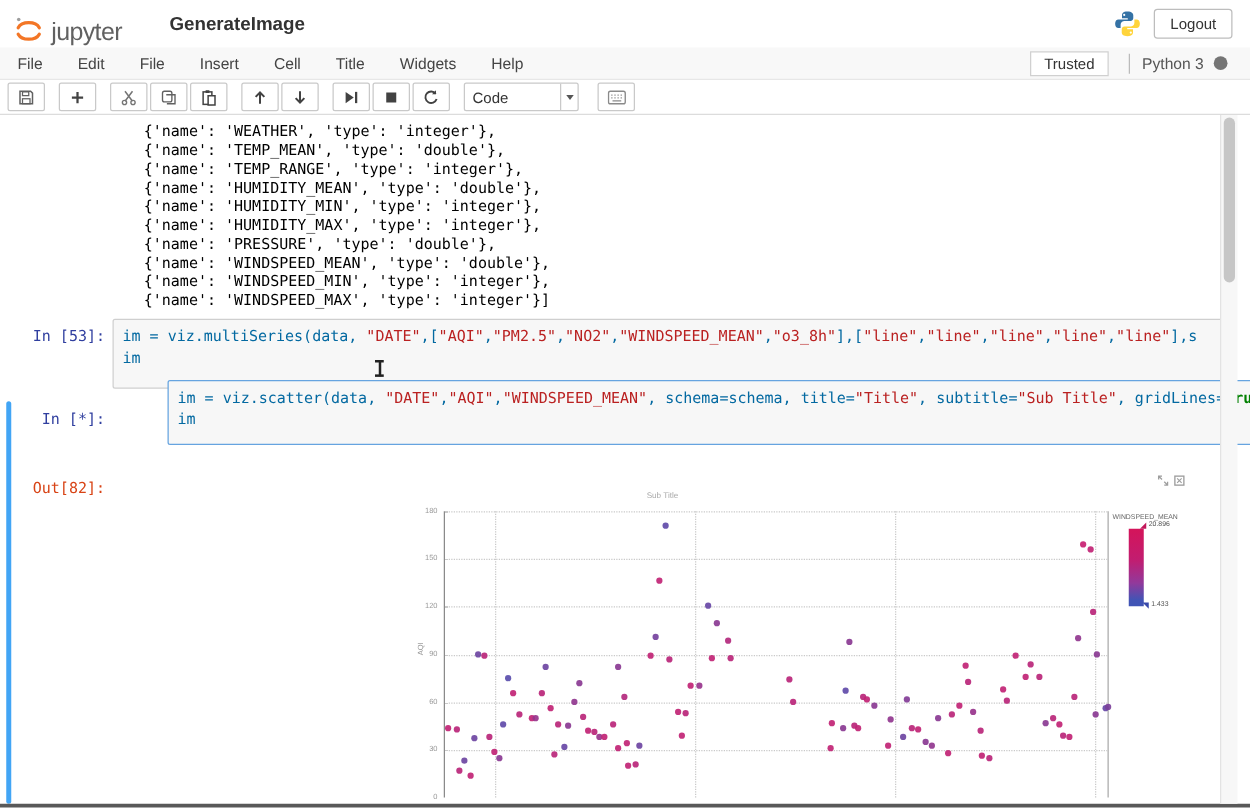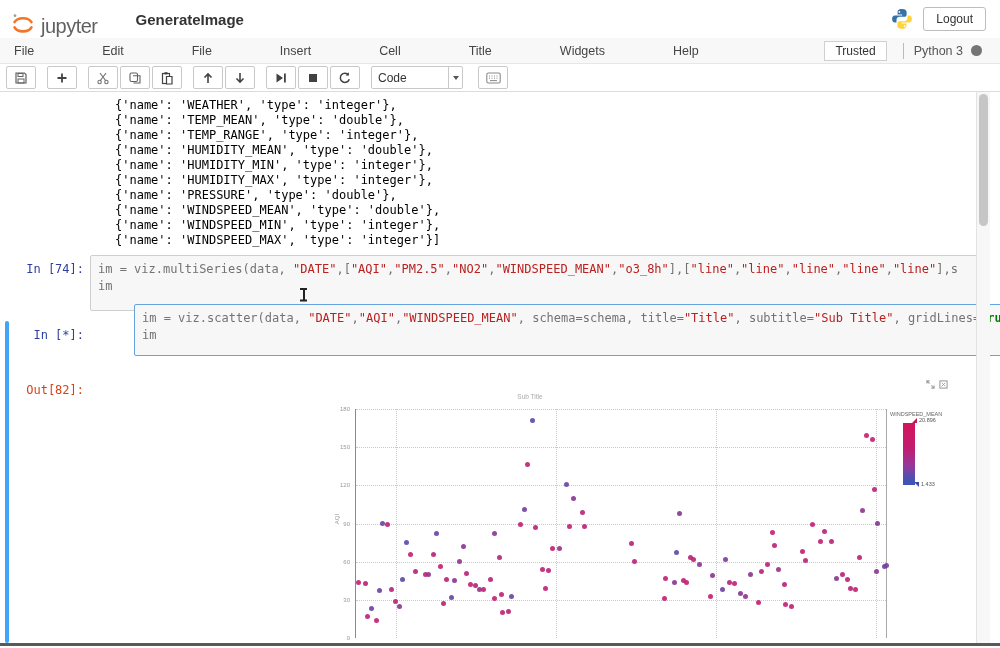--- a/index.html
+++ b/index.html
@@ -9,21 +9,21 @@
   
   .header { position:absolute; left:0; top:0; width:1000px; height:38px; background:#fff; display:flex; align-items:center; }
   .logo { display:flex; align-items:flex-end; margin-left:10px; cursor:pointer;margin-top:12px; }
   .wordmark { font-size:20px; color:#616161; margin-left:5px; letter-spacing:-0.5px; }
   .nbtitle { font-size:15px; font-weight:bold; color:#333; margin-left:38px; cursor:pointer; }
   .checkpoint { font-size:11px; color:#333; margin-left:10px; }
   .header-right { margin-left:auto; display:flex; align-items:center; margin-right:14px; }
   .logout-btn { font-size:12px; color:#333; background:#fff; border:1px solid #bdbdbd; border-radius:3px; padding:4px 12px; margin-left:10px; cursor:pointer; }
 
   
-  .menubar { position:absolute; left:0; top:38px; width:1000px; height:26px; background:#f8f8f8; border-bottom:1px solid #e7e7e7; display:flex; align-items:center; font-size:12.5px; color:#444;gap:40px; }
+  .menubar { position:absolute; left:0; top:38px; width:1000px; height:26px; background:#f8f8f8; border-bottom:1px solid #e7e7e7; display:flex; align-items:center; font-size:12.5px; color:#444; }
   .menu-item { padding:4px 14px; cursor:pointer; }
   .menubar-right { margin-left:auto; display:flex; align-items:center; margin-right:18px; }
   .trusted { font-size:12px; color:#333; background:#fff; border:1px solid #d0d0d0; padding:2px 10px; cursor:pointer; }
   .kernel-sep { width:1px; height:16px; background:#bbb; margin:0 10px 0 16px; }
   .kernel-name { font-size:12.5px; color:#555; }
   .kernel-ind { width:11px; height:11px; border-radius:50%; background:#757575; margin-left:8px; }
 
   
   .toolbar { position:absolute; left:0; top:64px; width:1000px; height:28px; background:#fff; border-bottom:1px solid #dcdcdc; display:flex; align-items:center; padding-left:6px; }
   .tb-group { display:flex; margin-right:9px; }
@@ -33,21 +33,21 @@
   .cell-type .arrow-box { position:absolute; right:0; top:0; width:14px; height:100%; border-left:1px solid #c9c9c9; display:flex; align-items:center; justify-content:center; }
   .caret-down { width:0; height:0; border-left:3.5px solid transparent; border-right:3.5px solid transparent; border-top:4.5px solid #555; }
 
   
   .nb { position:absolute; left:0; top:92px; width:1000px; height:556px; background:#fff; }
   .out-pre { position:absolute; left:115px; top:6px; font-family:"DejaVu Sans Mono", monospace; font-size:12px; line-height:15px; color:#000; white-space:pre; }
   .prompt-in { position:absolute; left:0; width:84px; text-align:right; font-family:"DejaVu Sans Mono", monospace; font-size:12px; color:#303f9f; }
   .prompt-out { position:absolute; left:0; width:84px; text-align:right; font-family:"DejaVu Sans Mono", monospace; font-size:12px; color:#d84315; }
   .code-box { position:absolute; left:90px; width:898px; background:#f7f7f7; border:1px solid #cfcfcf; border-radius:2px; padding:5px 7px; font-family:"DejaVu Sans Mono", monospace; font-size:12px; line-height:17px; white-space:nowrap; overflow:hidden; cursor:text; }
   .code-box.selected { border:1px solid #66a4e0; }
-  .tok-code { color:#737373; }
+  .tok-code { color:#0369a1; }
   .tok-str { color:#ba2121; }
   .tok-kw { color:#008000; font-weight:bold; }
   .sel-bar { position:absolute; left:5px; width:4px; background:#42a5f5; border-radius:2px; }
   .ibeam { position:absolute; width:9px; height:13px; }
   .ibeam::before { content:""; position:absolute; left:4px; top:0; width:1.5px; height:13px; background:#222; }
   .ibeam::after { content:""; position:absolute; left:1px; top:0; width:7px; height:1.5px; background:#222; box-shadow:0 11.5px 0 #222; }
 
   
   .chart { position:absolute; left:200px; top:286px; width:780px; height:270px; background:#fff; }
   .chart-title { position:absolute; left:0; top:2px; width:660px; text-align:center; font-size:9px; font-weight:bold; color:#3a3a3a; }
@@ -200,21 +200,21 @@
             <path d="M3 4h1M5.5 4h1M8 4h1M10.5 4h1M3 6.2h1M5.5 6.2h1M8 6.2h1M10.5 6.2h1M4 8.6h7" stroke="#8a8a8a" stroke-width="1"></path>
           </svg>
         </span>
     </span>
   </div>
 
   <div class="nb">
 
     <div class="out-pre"><div>{'name': 'WEATHER', 'type': 'integer'},</div><div>{'name': 'TEMP_MEAN', 'type': 'double'},</div><div>{'name': 'TEMP_RANGE', 'type': 'integer'},</div><div>{'name': 'HUMIDITY_MEAN', 'type': 'double'},</div><div>{'name': 'HUMIDITY_MIN', 'type': 'integer'},</div><div>{'name': 'HUMIDITY_MAX', 'type': 'integer'},</div><div>{'name': 'PRESSURE', 'type': 'double'},</div><div>{'name': 'WINDSPEED_MEAN', 'type': 'double'},</div><div>{'name': 'WINDSPEED_MIN', 'type': 'integer'},</div><div>{'name': 'WINDSPEED_MAX', 'type': 'integer'}]</div></div>
 
-    <div class="prompt-in" style="top:170px;">In [74]:</div>
+    <div class="prompt-in" style="top:170px;">In [53]:</div>
     <div class="code-box" style="top:163px; height:56px;">
       <div><span class="tok-code">im = viz.multiSeries(data, </span><span class="tok-str">"DATE"</span><span class="tok-code">,[</span><span class="tok-str">"AQI"</span><span class="tok-code">,</span><span class="tok-str">"PM2.5"</span><span class="tok-code">,</span><span class="tok-str">"NO2"</span><span class="tok-code">,</span><span class="tok-str">"WINDSPEED_MEAN"</span><span class="tok-code">,</span><span class="tok-str">"o3_8h"</span><span class="tok-code">],[</span><span class="tok-str">"line"</span><span class="tok-code">,</span><span class="tok-str">"line"</span><span class="tok-code">,</span><span class="tok-str">"line"</span><span class="tok-code">,</span><span class="tok-str">"line"</span><span class="tok-code">,</span><span class="tok-str">"line"</span><span class="tok-code">],s</span></div>
       <div><span class="tok-code">im</span></div>
     </div>
     <span class="ibeam" style="left:299px; top:196px;"></span>
 
     <div class="sel-bar" style="top:229px; height:322px;"></div>
     <div class="prompt-in" style="top:236px;">In [*]:</div>
     <div class="code-box selected" style="top:212px; height:52px;margin-left:44px;">
       <div><span class="tok-code">im = viz.scatter(data, </span><span class="tok-str">"DATE"</span><span class="tok-code">,</span><span class="tok-str">"AQI"</span><span class="tok-code">,</span><span class="tok-str">"WINDSPEED_MEAN"</span><span class="tok-code">, schema=schema, title=</span><span class="tok-str">"Title"</span><span class="tok-code">, subtitle=</span><span class="tok-str">"Sub Title"</span><span class="tok-code">, gridLines=</span><span class="tok-kw">Tru</span></div>

